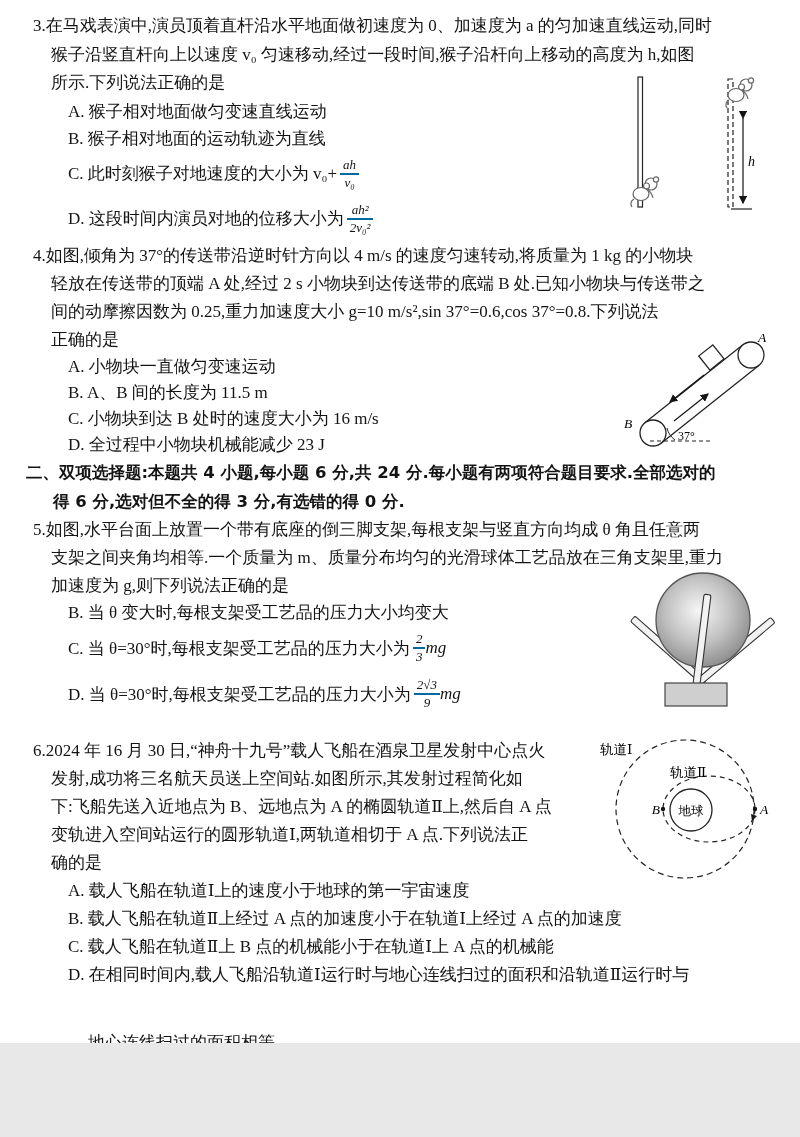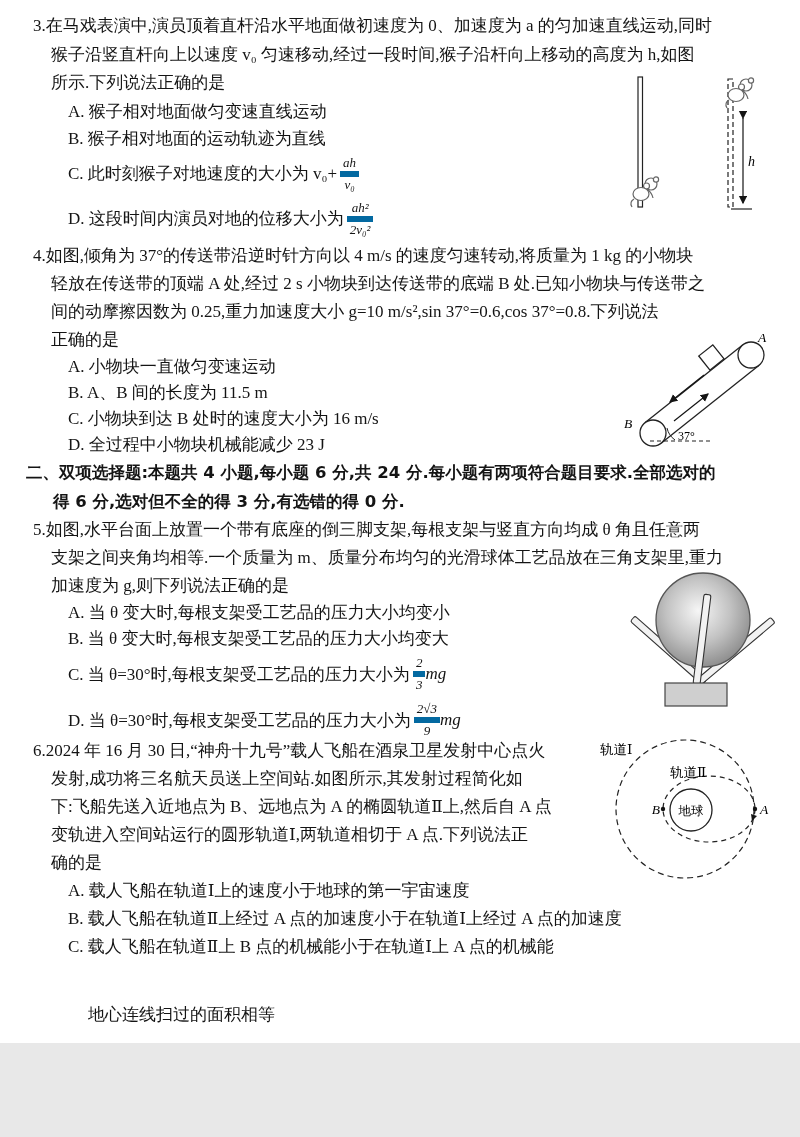--- a/index.html
+++ b/index.html
@@ -20,21 +20,21 @@
   #q5 .optline{line-height:26px;}
   #q6 .ln{line-height:28px;}
   #q7 .stem{line-height:28.5px;}
   .fracrow{display:flex;align-items:center;}
   .fracrow.h44{height:44px;}
   .fracrow.h46{height:46px;align-items:center;}
   .fracrow.h48{height:48px;}
   .frac{display:inline-block;text-align:center;vertical-align:middle;font-style:italic;
         font-size:13px;line-height:1.2;margin-left:3px;}
   .frac .num{display:block;padding:0 3px;}
-  .frac .den{display:block;border-top:6px solid #0369a1;padding:0 3px;}
+  .frac .den{display:block;border-top:2px solid #0369a1;padding:0 3px;}
   .it{font-style:italic;}
   .diagram{position:absolute;}
   .footer-center{position:absolute;top:1101px;left:0;width:800px;text-align:center;
         font-family:"DejaVu Sans","Liberation Sans",sans-serif;font-weight:700;font-size:22px;}
   .footer-right{position:absolute;top:1103px;right:28px;font-size:21px;}
   svg text{font-family:"Liberation Serif","DejaVu Serif",serif;}
 </style>
 </head>
 <body>
 
@@ -125,21 +125,20 @@
 
   <div class="blk" id="sec2" style="top:459px;left:26px;">
     <div class="ln">二、双项选择题:本题共 4 小题,每小题 6 分,共 24 分.每小题有两项符合题目要求.全部选对的</div>
     <div class="ln cont">得 6 分,选对但不全的得 3 分,有选错的得 0 分.</div>
   </div>
 
   <div class="blk" id="q5" style="top:516px;left:33px;">
     <div class="ln stem">5.如图,水平台面上放置一个带有底座的倒三脚支架,每根支架与竖直方向均成 θ 角且任意两</div>
     <div class="ln stem stem2">支架之间夹角均相等.一个质量为 m、质量分布均匀的光滑球体工艺品放在三角支架里,重力</div>
     <div class="ln stem stem2">加速度为 g,则下列说法正确的是</div>
-    <div class="ln opt optline">A. 当 θ 变大时,每根支架受工艺品的压力大小均变小</div>
     <div class="ln opt optline">B. 当 θ 变大时,每根支架受工艺品的压力大小均变大</div>
     <div class="opt fracrow h44">
       <span>C. 当 θ=30°时,每根支架受工艺品的压力大小为</span>
       <span class="frac">
         <span class="num">2</span>
         <span class="den">3</span>
       </span>
       <span class="it">mg</span>
     </div>
     <div class="opt fracrow h48">
@@ -175,20 +174,21 @@
 
   <div class="blk" id="q6" style="top:737px;left:33px;">
     <div class="ln">6.2024 年 16 月 30 日,“神舟十九号”载人飞船在酒泉卫星发射中心点火</div>
     <div class="ln stem2">发射,成功将三名航天员送上空间站.如图所示,其发射过程简化如</div>
     <div class="ln stem2">下:飞船先送入近地点为 B、远地点为 A 的椭圆轨道Ⅱ上,然后自 A 点</div>
     <div class="ln stem2">变轨进入空间站运行的圆形轨道Ⅰ,两轨道相切于 A 点.下列说法正</div>
     <div class="ln stem2">确的是</div>
     <div class="ln opt">A. 载人飞船在轨道Ⅰ上的速度小于地球的第一宇宙速度</div>
     <div class="ln opt">B. 载人飞船在轨道Ⅱ上经过 A 点的加速度小于在轨道Ⅰ上经过 A 点的加速度</div>
     <div class="ln opt">C. 载人飞船在轨道Ⅱ上 B 点的机械能小于在轨道Ⅰ上 A 点的机械能</div>
+    <div class="ln opt">D. 在相同时间内,载人飞船沿轨道Ⅰ运行时与地心连线扫过的面积和沿轨道Ⅱ运行时与</div>
     <div class="ln opt2">地心连线扫过的面积相等</div>
   </div>
 
   <svg class="diagram" style="left:596px;top:735px;" width="196" height="147" viewBox="0 0 196 147">
     <circle cx="89" cy="74" r="69" fill="none" stroke="#222222" stroke-width="1.2" stroke-dasharray="6,4"></circle>
     <ellipse cx="113" cy="74" rx="46" ry="33" fill="none" stroke="#222222" stroke-width="1.2" stroke-dasharray="5,4"></ellipse>
     <circle cx="95" cy="75" r="21" fill="#ffffff" stroke="#222222" stroke-width="1.3"></circle>
     <text x="95" y="80" font-size="12.5" text-anchor="middle">地球</text>
     <text x="4" y="19" font-size="13.5">轨道Ⅰ</text>
     <text x="74" y="42" font-size="13.5">轨道Ⅱ</text>

